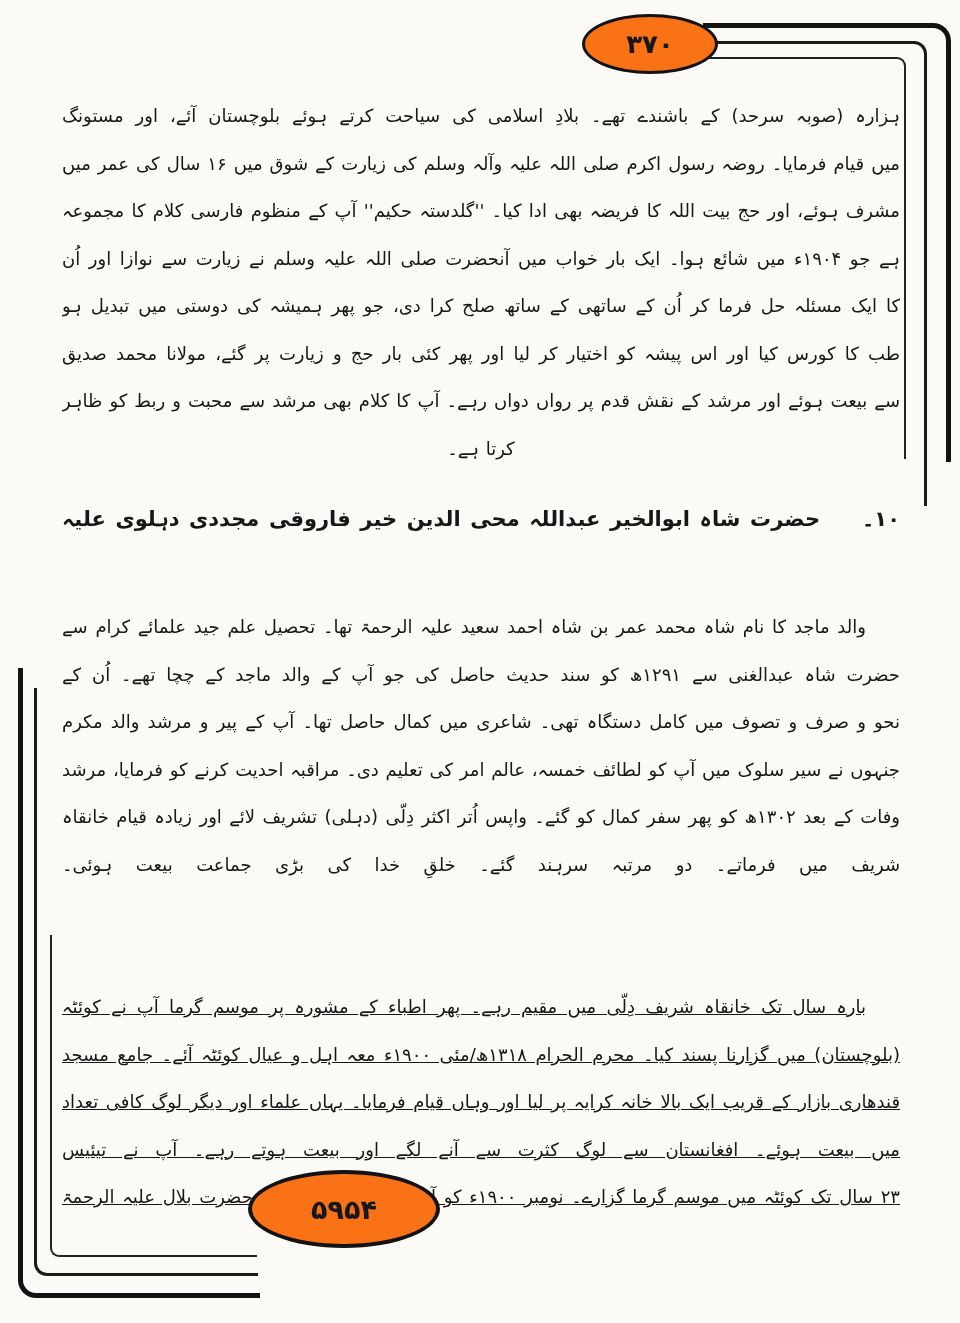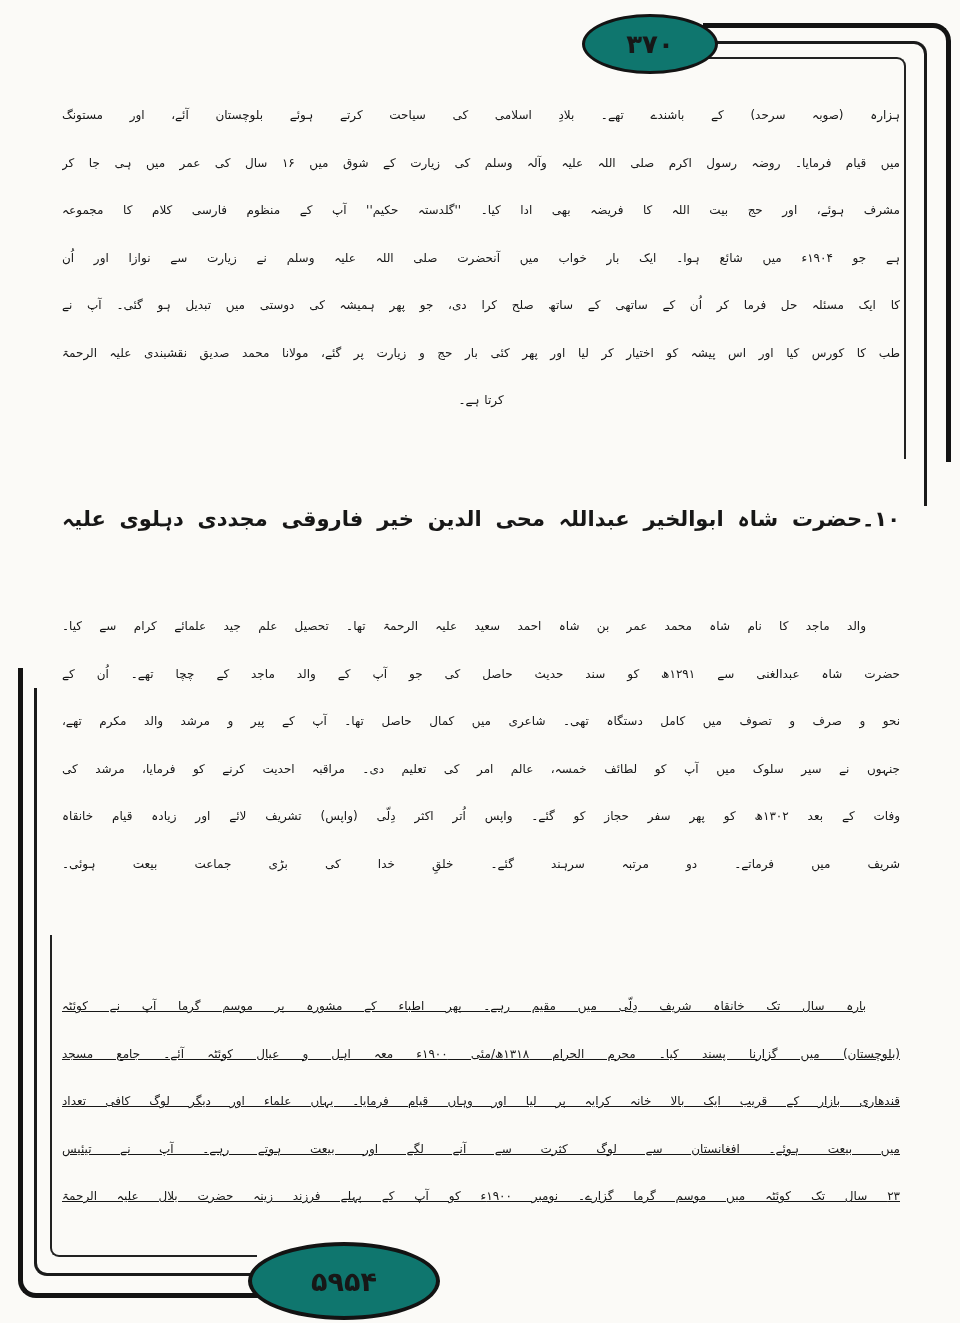--- a/index.html
+++ b/index.html
@@ -19,40 +19,40 @@
     border-top:2px solid #222;border-right:2px solid #222;border-top-right-radius:9px;}
   
   .bl-outer{top:668px;left:18px;width:237px;height:625px;
     border-left:5px solid #131313;border-bottom:5px solid #131313;border-bottom-left-radius:18px;}
   .bl-mid{top:688px;left:34px;width:221px;height:585px;
     border-left:3px solid #1a1a1a;border-bottom:3px solid #1a1a1a;border-bottom-left-radius:13px;}
   .bl-inner{top:935px;left:50px;width:205px;height:320px;
     border-left:2px solid #222;border-bottom:2px solid #222;border-bottom-left-radius:9px;}
   
   .cartouche{
-    position:absolute;background:#0f766e;border:3px solid #131313;border-radius:50%;
+    position:absolute;background:#f97316;border:3px solid #131313;border-radius:50%;
     display:flex;align-items:center;justify-content:center;
     font-weight:bold;z-index:3;
   }
   .cartouche-top{left:582px;top:14px;width:130px;height:54px;font-size:26px;}
-  .cartouche-bottom{left:248px;top:1242px;width:184px;height:70px;border-width:4px;font-size:27px;}
+  .cartouche-bottom{left:248px;top:1170px;width:184px;height:70px;border-width:4px;font-size:27px;}
   
   .textblock{position:absolute;left:62px;width:838px;direction:rtl;}
   .tline{
-    height:47.5px;line-height:47.5px;font-size:12px;
+    height:47.5px;line-height:47.5px;font-size:18px;
     text-align:justify;text-align-last:justify;
     overflow:hidden;white-space:normal;
     letter-spacing:0.2px;word-spacing:1px;
   }
   .tline.center{text-align:left;text-align-last:center;}
   .tline.indent{text-indent:34px;}
   .para1{top:92px;}
   .heading{top:492px;font-weight:bold;}
   .heading .hrow{display:flex;direction:rtl;height:55px;line-height:55px;font-size:21px;}
-  .heading .hnum{}
+  .heading .hnum{margin-left:42px;}
   .heading .htext{flex:1;text-align:justify;text-align-last:justify;overflow:hidden;}
   .heading .hline2{height:55px;line-height:55px;font-size:21px;direction:rtl;
     text-align:left;overflow:hidden;}
   .para2{top:603px;}
   .para3{top:983px;text-decoration:underline;}
 </style>
 </head>
 <body>
 
 <div class="frame tr-outer"></div>
@@ -67,36 +67,37 @@
   <span>۳۷۰</span>
 </div>
 
 <div class="textblock para1">
   <div class="tline">ہزارہ (صوبہ سرحد) کے باشندے تھے۔ بلادِ اسلامی کی سیاحت کرتے ہوئے بلوچستان آئے، اور مستونگ</div>
   <div class="tline">میں قیام فرمایا۔ روضہ رسول اکرم صلی اللہ علیہ وآلہ وسلم کی زیارت کے شوق میں ۱۶ سال کی عمر میں ہی جا کر</div>
   <div class="tline">مشرف ہوئے، اور حج بیت اللہ کا فریضہ بھی ادا کیا۔ ''گلدستہ حکیم'' آپ کے منظوم فارسی کلام کا مجموعہ</div>
   <div class="tline">ہے جو ۱۹۰۴ء میں شائع ہوا۔ ایک بار خواب میں آنحضرت صلی اللہ علیہ وسلم نے زیارت سے نوازا اور اُن</div>
   <div class="tline">کا ایک مسئلہ حل فرما کر اُن کے ساتھی کے ساتھ صلح کرا دی، جو پھر ہمیشہ کی دوستی میں تبدیل ہو گئی۔ آپ نے</div>
   <div class="tline">طب کا کورس کیا اور اس پیشہ کو اختیار کر لیا اور پھر کئی بار حج و زیارت پر گئے، مولانا محمد صدیق نقشبندی علیہ الرحمۃ</div>
+  <div class="tline">سے بیعت ہوئے اور مرشد کے نقش قدم پر رواں دواں رہے۔ آپ کا کلام بھی مرشد سے محبت و ربط کو ظاہر</div>
   <div class="tline center">کرتا ہے۔</div>
 </div>
 
 <div class="textblock heading">
   <div class="hrow">
     <span class="hnum">۱۰۔</span>
     <span class="htext">حضرت شاہ ابوالخیر عبداللہ محی الدین خیر فاروقی مجددی دہلوی علیہ الرحمۃ (۱۲۷۲ھ</span>
   </div>
 </div>
 
 <div class="textblock para2">
   <div class="tline indent">والد ماجد کا نام شاہ محمد عمر بن شاہ احمد سعید علیہ الرحمۃ تھا۔ تحصیل علم جید علمائے کرام سے کیا۔</div>
   <div class="tline">حضرت شاہ عبدالغنی سے ۱۲۹۱ھ کو سند حدیث حاصل کی جو آپ کے والد ماجد کے چچا تھے۔ اُن کے</div>
   <div class="tline">نحو و صرف و تصوف میں کامل دستگاہ تھی۔ شاعری میں کمال حاصل تھا۔ آپ کے پیر و مرشد والد مکرم تھے،</div>
   <div class="tline">جنہوں نے سیر سلوک میں آپ کو لطائف خمسہ، عالم امر کی تعلیم دی۔ مراقبہ احدیت کرنے کو فرمایا، مرشد کی</div>
-  <div class="tline">وفات کے بعد ۱۳۰۲ھ کو پھر سفر حجاز کو گئے۔ واپس اُتر اکثر دِلّی (واپس) تشریف لائے اور زیادہ قیام خانقاہ</div>
+  <div class="tline">وفات کے بعد ۱۳۰۲ھ کو پھر سفر کمال کو گئے۔ واپس اُتر اکثر دِلّی (دہلی) تشریف لائے اور زیادہ قیام خانقاہ</div>
   <div class="tline">شریف میں فرماتے۔ دو مرتبہ سرہند گئے۔ خلقِ خدا کی بڑی جماعت بیعت ہوئی۔</div>
 </div>
 
 <div class="textblock para3">
   <div class="tline indent">بارہ سال تک خانقاہ شریف دِلّی میں مقیم رہے۔ پھر اطباء کے مشورہ پر موسم گرما آپ نے کوئٹہ</div>
   <div class="tline">(بلوچستان) میں گزارنا پسند کیا۔ محرم الحرام ۱۳۱۸ھ/مئی ۱۹۰۰ء معہ اہل و عیال کوئٹہ آئے۔ جامع مسجد</div>
   <div class="tline">قندھاری بازار کے قریب ایک بالا خانہ کرایہ پر لیا اور وہاں قیام فرمایا۔ یہاں علماء اور دیگر لوگ کافی تعداد</div>
   <div class="tline">میں بیعت ہوئے۔ افغانستان سے لوگ کثرت سے آنے لگے اور بیعت ہوتے رہے۔ آپ نے تیئیس</div>
   <div class="tline">۲۳ سال تک کوئٹہ میں موسم گرما گزارے۔ نومبر ۱۹۰۰ء کو آپ کے پہلے فرزند زینہ حضرت بلال علیہ الرحمۃ</div>
 </div>

